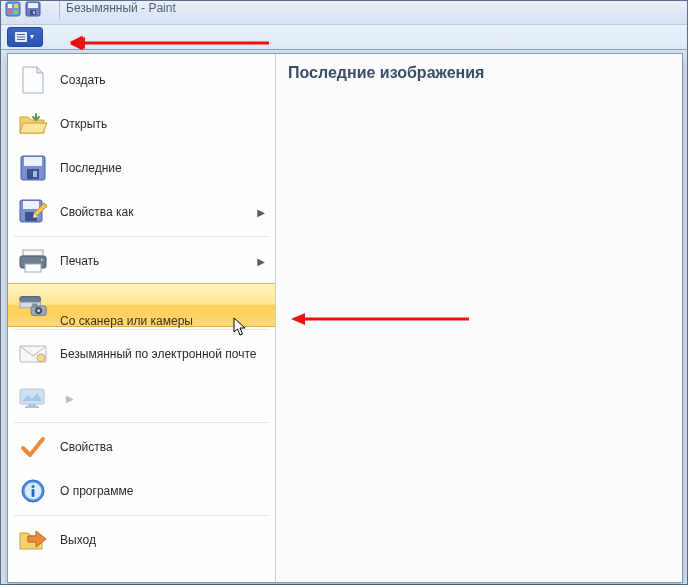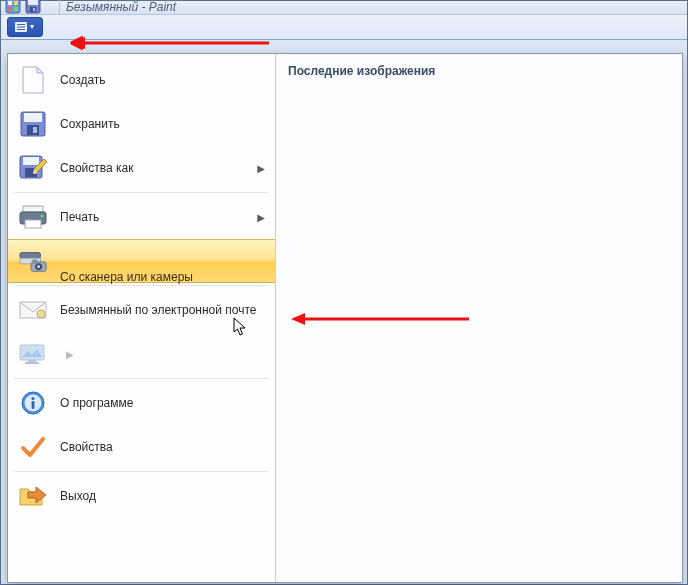--- a/index.html
+++ b/index.html
@@ -16,29 +16,28 @@
     width: 688px;
     height: 585px;
     background: #dbe6f5;
     border: 1px solid #5a6d8a;
     box-sizing: border-box;
     position: relative;
   }
 
   
   .titlebar {
-    height: 14px;
+    height: 24px;
     background: linear-gradient(#e9eff8, #d6e1f1);
     border-bottom: 1px solid #b9c6db;
     display: flex;
-    align-items: flex-end;
+    align-items: flex-start;
     padding: 0 4px;
     box-sizing: border-box;
     color: #51607a;
-    font-style: italic;
   }
   .titlebar .app-icon {
     width: 16px; height: 16px;
     margin-right: 4px;
     display: flex; align-items: center; justify-content: center;
   }
   .titlebar .save-icon {
     width: 16px; height: 16px;
     margin-right: 18px;
     display: flex; align-items: center; justify-content: center;
@@ -103,21 +102,21 @@
   }
   .menu-right {
     flex: 1;
     background: #fbfcfd;
     padding: 10px 12px;
     box-sizing: border-box;
   }
   .right-header {
     font-weight: bold;
     color: #3b4c66;
-    font-size: 12px;
+    font-size: 16px;
   }
 
   .menu-item {
     display: flex;
     align-items: center;
     height: 44px;
     padding: 0 10px 0 10px;
     box-sizing: border-box;
     color: #333;
     position: relative;
@@ -211,31 +210,41 @@
       <div class="menu-item">
         <span class="mi-icon">
           <svg width="26" height="30" viewBox="0 0 26 30">
             <path d="M3 2 H17 L23 8 V28 H3 Z" fill="#fdfdfd" stroke="#9fb0c7"></path>
             <path d="M17 2 V8 H23 Z" fill="#e4ebf4" stroke="#9fb0c7"></path>
           </svg>
         </span>
         <span class="mi-label">Создать</span>
       </div>
 
+      <div class="menu-item">
+        <span class="mi-icon">
+          <svg width="30" height="26" viewBox="0 0 30 26">
+            <path d="M2 6 L10 6 L13 9 L26 9 L26 22 L2 22 Z" fill="#f6d06b" stroke="#caa23c"></path>
+            <path d="M5 12 L29 12 L25 22 L2 22 Z" fill="#ffe59a" stroke="#caa23c"></path>
+            <path d="M18 3 L18 9 M15 6 L18 9 L21 6" stroke="#5b9f4b" stroke-width="2" fill="none" stroke-linecap="round"></path>
+          </svg>
+        </span>
+        <span class="mi-label">Открыть</span>
+      </div>
 
       <div class="menu-item">
         <span class="mi-icon">
           <svg width="28" height="28" viewBox="0 0 28 28">
             <rect x="2" y="2" width="24" height="24" rx="2" fill="#7b8fd4" stroke="#4b5ea0"></rect>
             <rect x="5" y="3" width="18" height="9" fill="#eef2fb"></rect>
             <rect x="8" y="15" width="12" height="10" fill="#3f4f8f"></rect>
             <rect x="14" y="17" width="4" height="6" fill="#aab7e0"></rect>
           </svg>
         </span>
-        <span class="mi-label">Сохранить</span>
+        <span class="mi-label">Последние</span>
       </div>
 
       <div class="menu-item">
         <span class="mi-icon">
           <svg width="30" height="28" viewBox="0 0 30 28">
             <rect x="2" y="2" width="22" height="22" rx="2" fill="#7b8fd4" stroke="#4b5ea0"></rect>
             <rect x="5" y="3" width="16" height="8" fill="#eef2fb"></rect>
             <rect x="7" y="14" width="12" height="9" fill="#3f4f8f"></rect>
             <path d="M19 18 L29 8 L26 5 L16 15 Z" fill="#f0c45b" stroke="#b58e2f"></path>
             <path d="M16 15 L15 20 L20 19 Z" fill="#f6e4a5"></path>
@@ -297,36 +306,36 @@
           </svg>
         </span>
         <span class="submenu-arrow">▶</span>
       </div>
 
       <div class="menu-sep"></div>
 
       <div class="menu-item">
         <span class="mi-icon">
           <svg width="26" height="26" viewBox="0 0 26 26">
+            <path d="M3 14 L10 21 L23 5" fill="none" stroke="#ef8a3a" stroke-width="4" stroke-linecap="round" stroke-linejoin="round"></path>
+          </svg>
+        </span>
+        <span class="mi-label">Свойства</span>
+      </div>
+
+      <div class="menu-item">
+        <span class="mi-icon">
+          <svg width="26" height="26" viewBox="0 0 26 26">
             <circle cx="13" cy="13" r="11" fill="#4b8fe0" stroke="#2b68b5"></circle>
             <circle cx="13" cy="13" r="8.5" fill="#dceafb"></circle>
             <circle cx="13" cy="8.5" r="1.6" fill="#2b68b5"></circle>
             <rect x="11.6" y="11" width="2.8" height="8" rx="1.2" fill="#2b68b5"></rect>
           </svg>
         </span>
         <span class="mi-label">О программе</span>
-      </div>
-
-      <div class="menu-item">
-        <span class="mi-icon">
-          <svg width="26" height="26" viewBox="0 0 26 26">
-            <path d="M3 14 L10 21 L23 5" fill="none" stroke="#ef8a3a" stroke-width="4" stroke-linecap="round" stroke-linejoin="round"></path>
-          </svg>
-        </span>
-        <span class="mi-label">Свойства</span>
       </div>
 
       <div class="menu-sep"></div>
 
       <div class="menu-item">
         <span class="mi-icon">
           <svg width="30" height="26" viewBox="0 0 30 26">
             <path d="M2 6 L10 6 L13 9 L24 9 L24 22 L2 22 Z" fill="#f6d06b" stroke="#caa23c"></path>
             <path d="M18 4 L28 12 L18 20 L18 15 L10 15 L10 9 L18 9 Z" fill="#e98c3a" stroke="#b8641f"></path>
           </svg>

